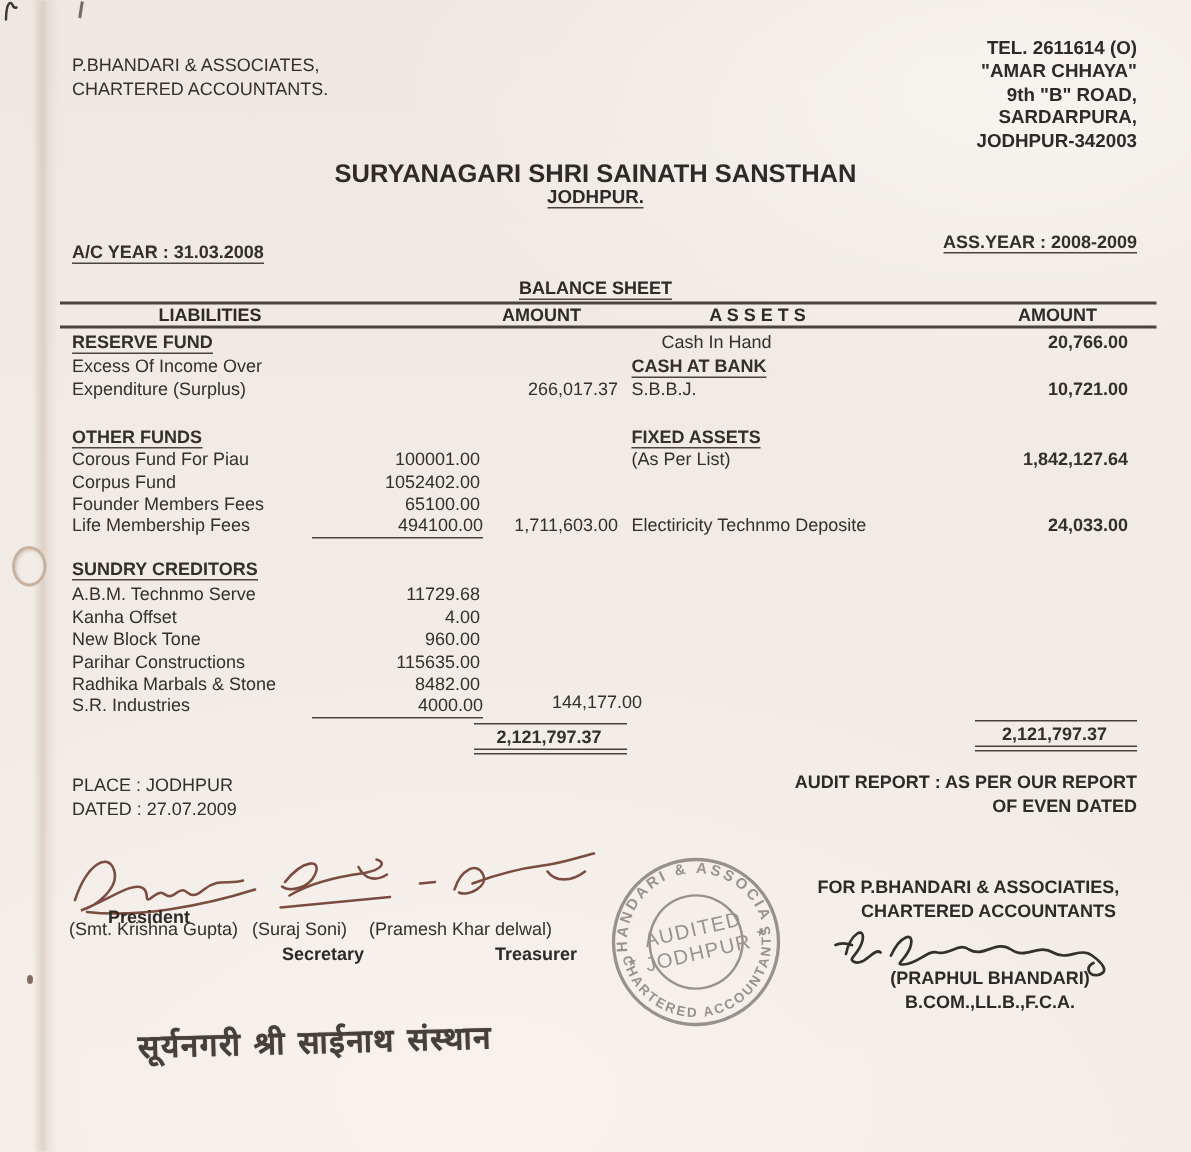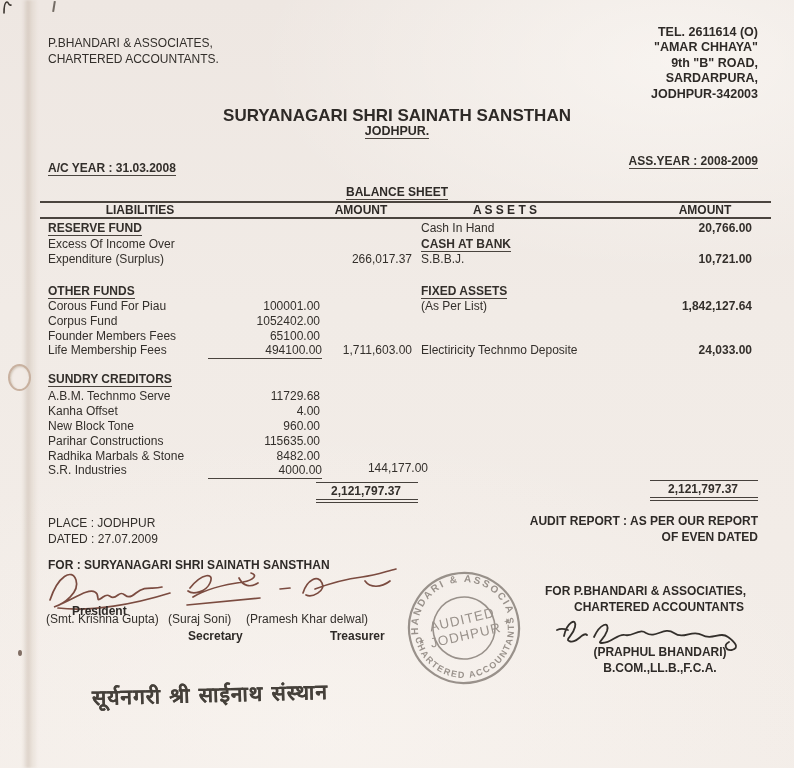--- a/index.html
+++ b/index.html
@@ -105,40 +105,39 @@
   <div class="t" style="left:48px; top:434px;">Parihar Constructions</div>
   <div class="t amt1" style="top:434px;">115635.00</div>
   <div class="t" style="left:48px; top:449px;">Radhika Marbals &amp; Stone</div>
   <div class="t amt1" style="top:449px;">8482.00</div>
   <div class="t" style="left:48px; top:463px;">S.R. Industries</div>
   <div class="t amt1u" style="top:463px;">4000.00</div>
   <div class="t amt2" style="top:461px;margin-left:16px;">144,177.00</div>
 
   <div class="total-box sb" style="left:316px; top:482px; width:100px;">2,121,797.37</div>
 
-  <div class="t asset" style="top:221px;">Cash In Hand</div>
+  <div class="t asset" style="top:221px;margin-left:20px;">Cash In Hand</div>
   <div class="t amt3" style="top:221px;">20,766.00</div>
   <div class="t asset" style="top:237px;"><span class="b u">CASH AT BANK</span></div>
   <div class="t asset" style="top:252px;">S.B.B.J.</div>
   <div class="t amt3" style="top:252px;">10,721.00</div>
   <div class="t asset" style="top:284px;"><span class="b u">FIXED ASSETS</span></div>
   <div class="t asset" style="top:299px;">(As Per List)</div>
   <div class="t amt3" style="top:299px;">1,842,127.64</div>
   <div class="t asset" style="top:343px;">Electiricity Technmo Deposite</div>
   <div class="t amt3" style="top:343px;">24,033.00</div>
 
   <div class="total-box b" style="left:650px; top:480px; width:106px;">2,121,797.37</div>
 
   <div class="t" style="left:48px; top:516px;">PLACE : JODHPUR</div>
   <div class="t" style="left:48px; top:532px;">DATED : 27.07.2009</div>
 
   <div class="t ar b" style="top:514px; color:#2e2a27;">AUDIT REPORT : AS PER OUR REPORT</div>
   <div class="t ar b" style="top:530px; color:#2e2a27;">OF EVEN DATED</div>
 
-  <div class="t b" style="left:48px; top:558px; color:#2e2a27;">FOR : SURYANAGARI SHRI SAINATH SANSTHAN</div>
 
   <svg style="position:absolute; left:40px; top:560px;" width="370" height="56" viewBox="0 0 370 56">
     <g fill="none" stroke="#6e3a2e" stroke-width="1.7" stroke-linecap="round" opacity="0.9">
       <path d="M10,40 C18,16 32,8 36,20 C40,32 24,44 14,47 C34,39 48,28 55,32 C61,35 54,44 63,37 C71,31 69,42 78,35 C86,29 84,43 96,33 C106,25 112,30 122,27 M18,48 C52,52 95,44 130,33"></path>
       <path d="M150,28 C162,13 175,12 170,23 C166,32 153,35 148,31 M153,37 C168,28 188,24 203,22 C214,20 218,15 211,13 M199,18 C203,26 210,28 218,23 M147,45 L220,38"></path>
       <path d="M240,29 L250,28 M263,33 C267,20 278,14 282,23 C286,31 272,38 266,35 M275,29 C291,23 306,19 322,17 C337,15 347,11 356,9 M325,21 C330,28 341,28 350,21"></path>
     </g>
   </svg>
 
   <div class="t" style="left:46px;  top:612px;">(Smt. Krishna Gupta)</div>

